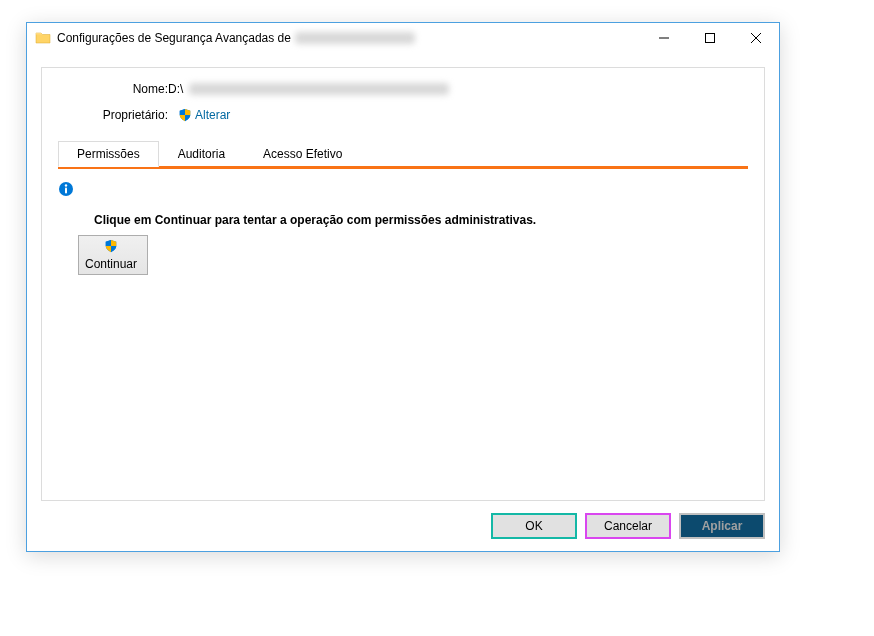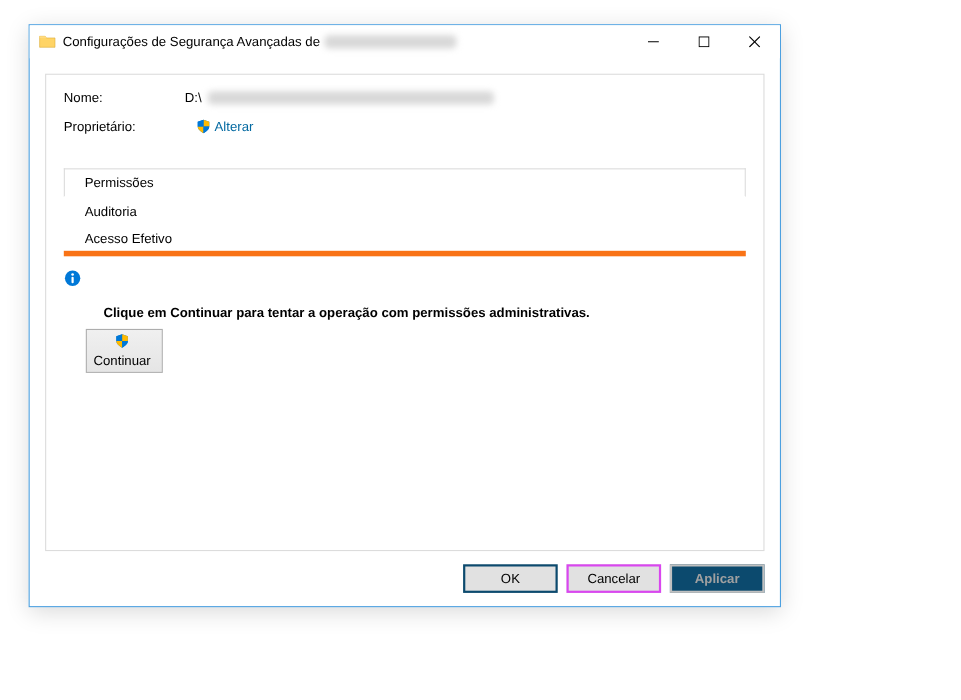--- a/index.html
+++ b/index.html
@@ -12,21 +12,21 @@
       font-size: 12px;
       background: #fff;
       width: 874px;
       height: 636px;
       position: relative;
     }
     .window {
       position: absolute;
       left: 26px;
       top: 22px;
-      width: 684px;
+      width: 754px;
       height: 530px;
       border: 1px solid #4ca0e0;
       background: #fff;
       box-shadow: 0 4px 20px rgba(0,0,0,0.15);
       display: flex;
       flex-direction: column;
     }
     .titlebar {
       height: 30px;
       display: flex;
@@ -86,20 +86,21 @@
       padding: 14px 16px 12px 16px;
       display: flex;
       flex-direction: column;
       position: relative;
     }
     .info-row {
       display: flex;
       align-items: center;
       margin-bottom: 12px;
       font-size: 12px;
+      text-align: right;
     }
     .info-label {
       width: 110px;
       color: #000;
     }
     .info-value {
       color: #000;
       display: flex;
       align-items: center;
       gap: 6px;
@@ -107,24 +108,23 @@
     .link {
       color: #0369a1;
       cursor: pointer;
       display: inline-flex;
       align-items: center;
       gap: 3px;
       margin-left: 10px;
     }
     .tabs {
       display: flex;
-      border-bottom: 5px solid #f97316;
-      margin-top: 18px;
+      border-bottom: 3px solid #f97316;
+      margin-top: 6px;
       position: relative;
-      flex-direction: column;
     }
     .tab {
       padding: 5px 18px;
       font-size: 12px;
       color: #000;
       cursor: pointer;
       border: 1px solid transparent;
       border-bottom: none;
       position: relative;
       bottom: -1px;
@@ -175,21 +175,21 @@
     .btn {
       min-width: 86px;
       padding: 4px 12px;
       font-size: 12px;
       border: 2px solid #d946ef;
       background: #e1e1e1;
       cursor: pointer;
       font-family: inherit;
     }
     .btn.default {
-      border: 2px solid #0c4a6e;
+      border: 2px solid #14b8a6;
       padding: 3px 11px;
     }
     .btn:disabled {
       color: #a0a0a0;
       cursor: default;
       background: #0c4a6e;
       border-color: #c0c0c0;
       font-weight: bold;
     }
     .shield-icon {

